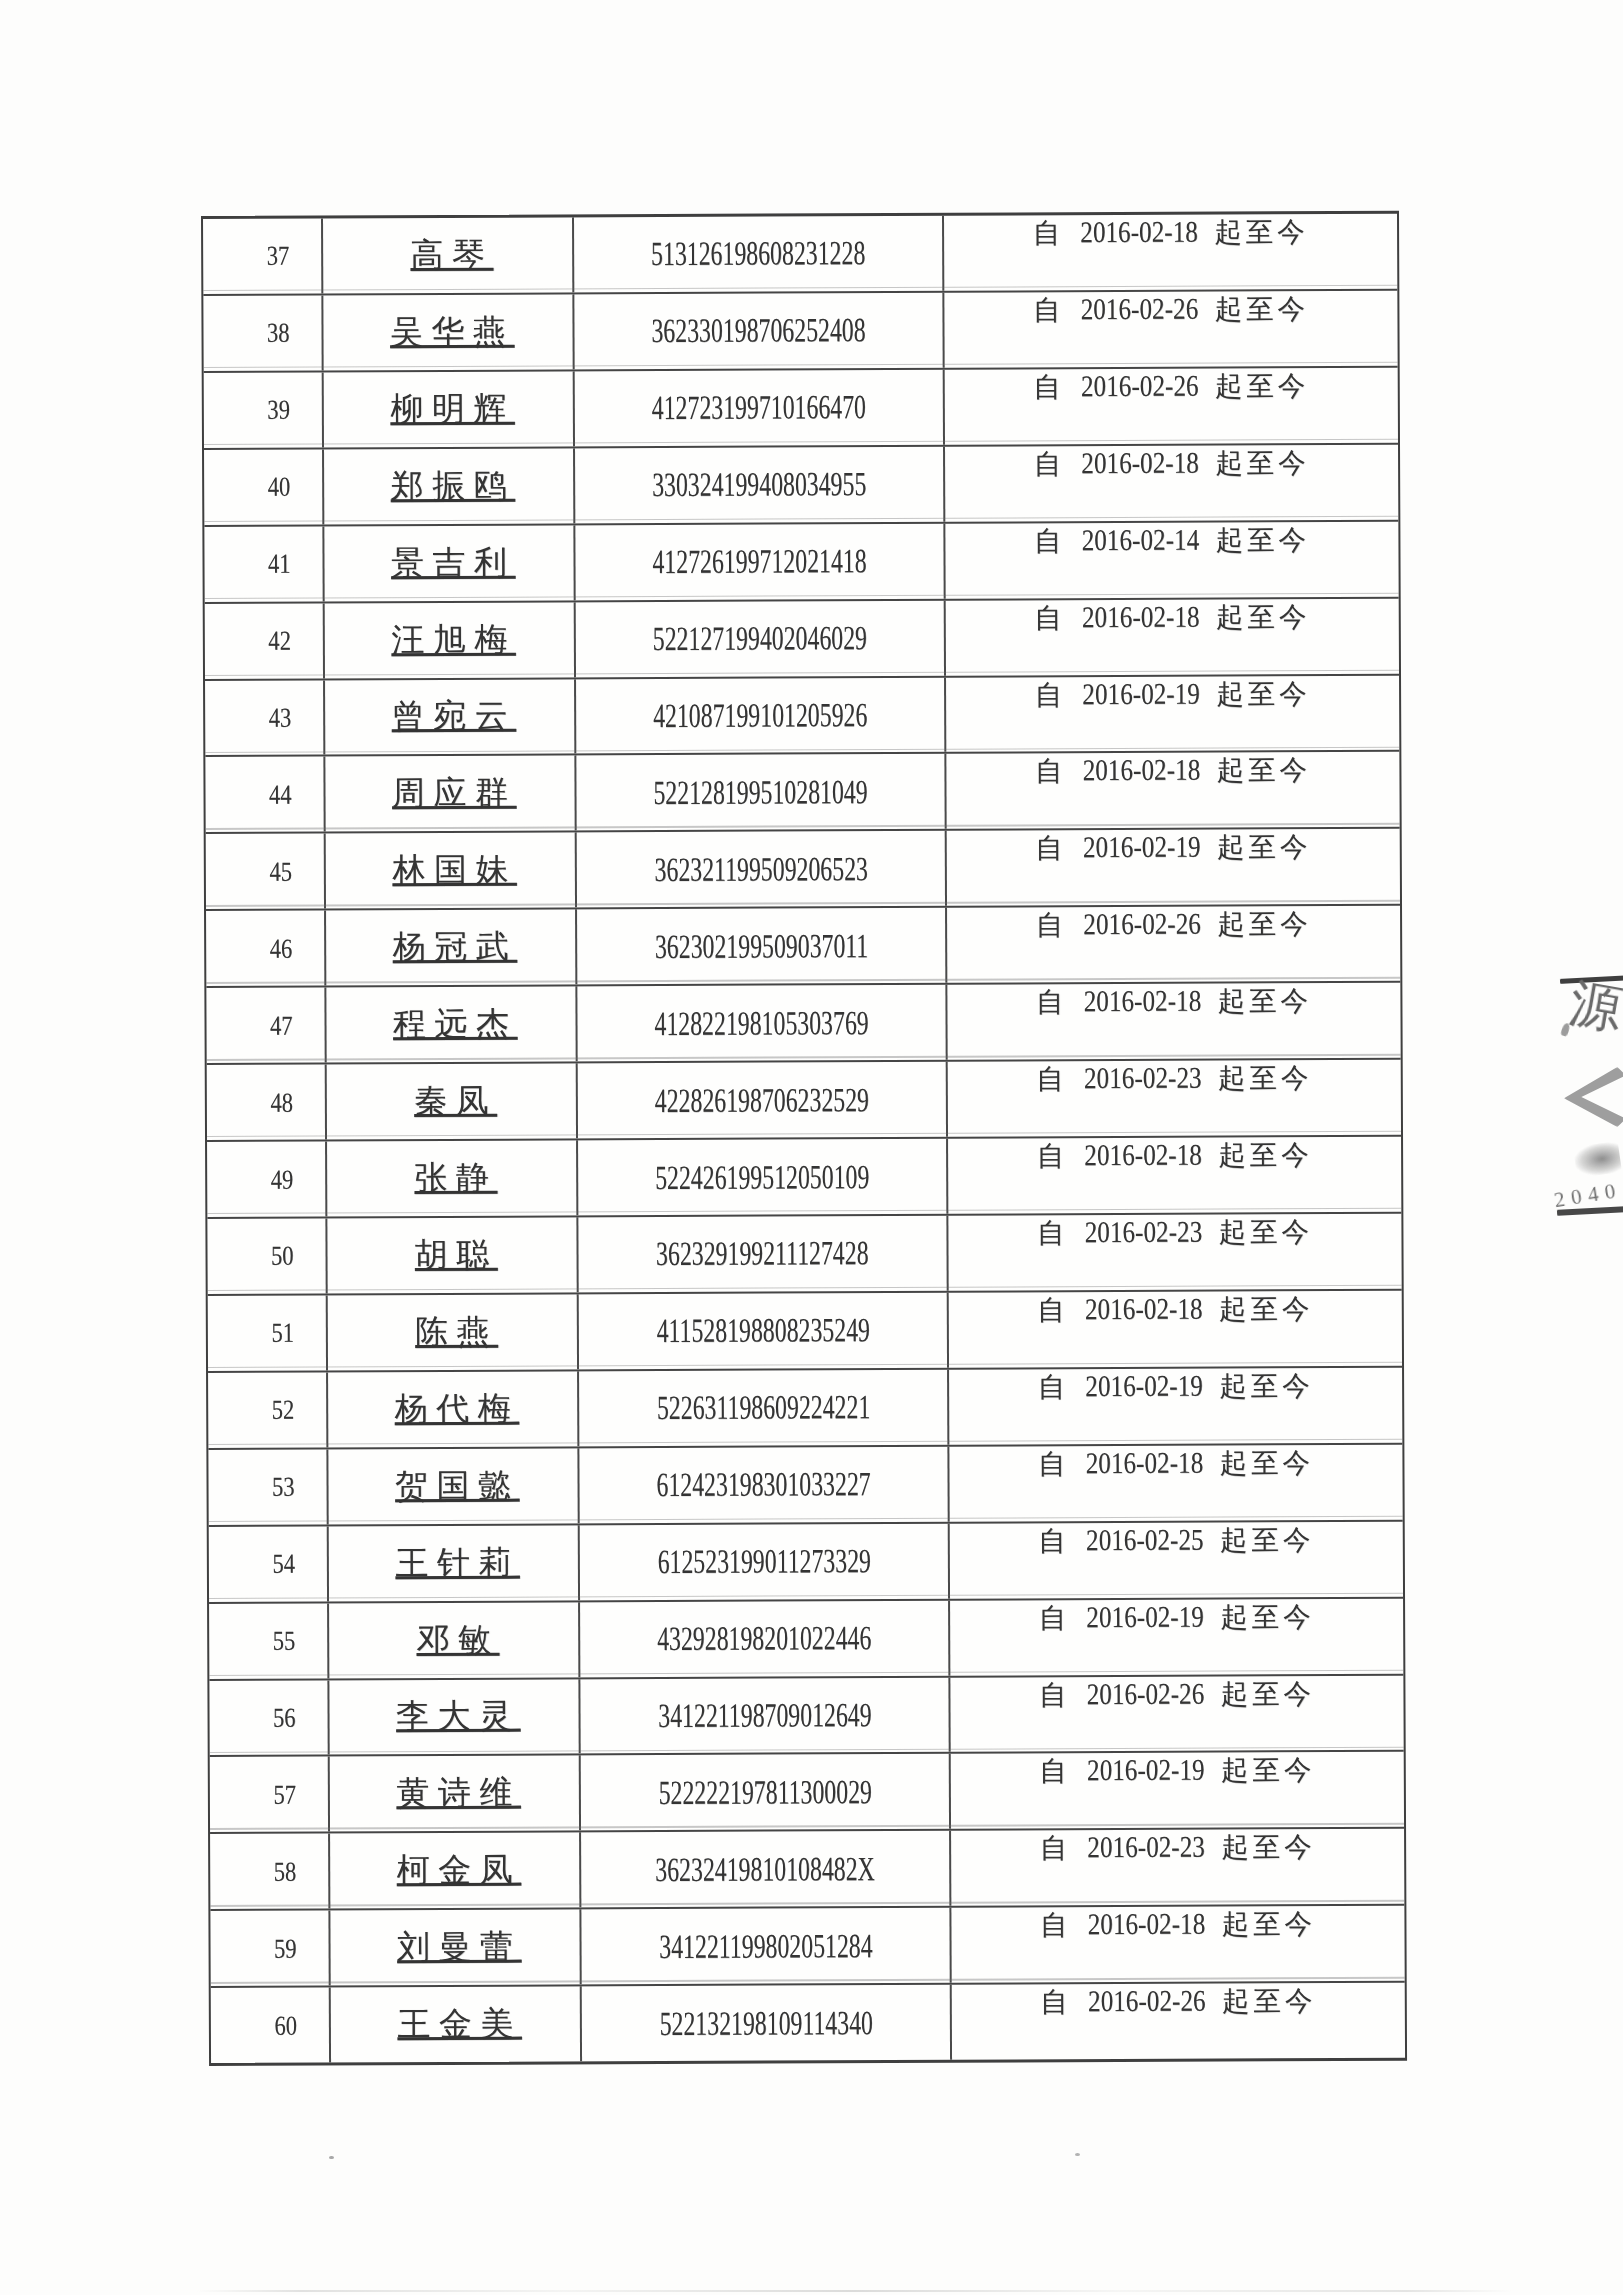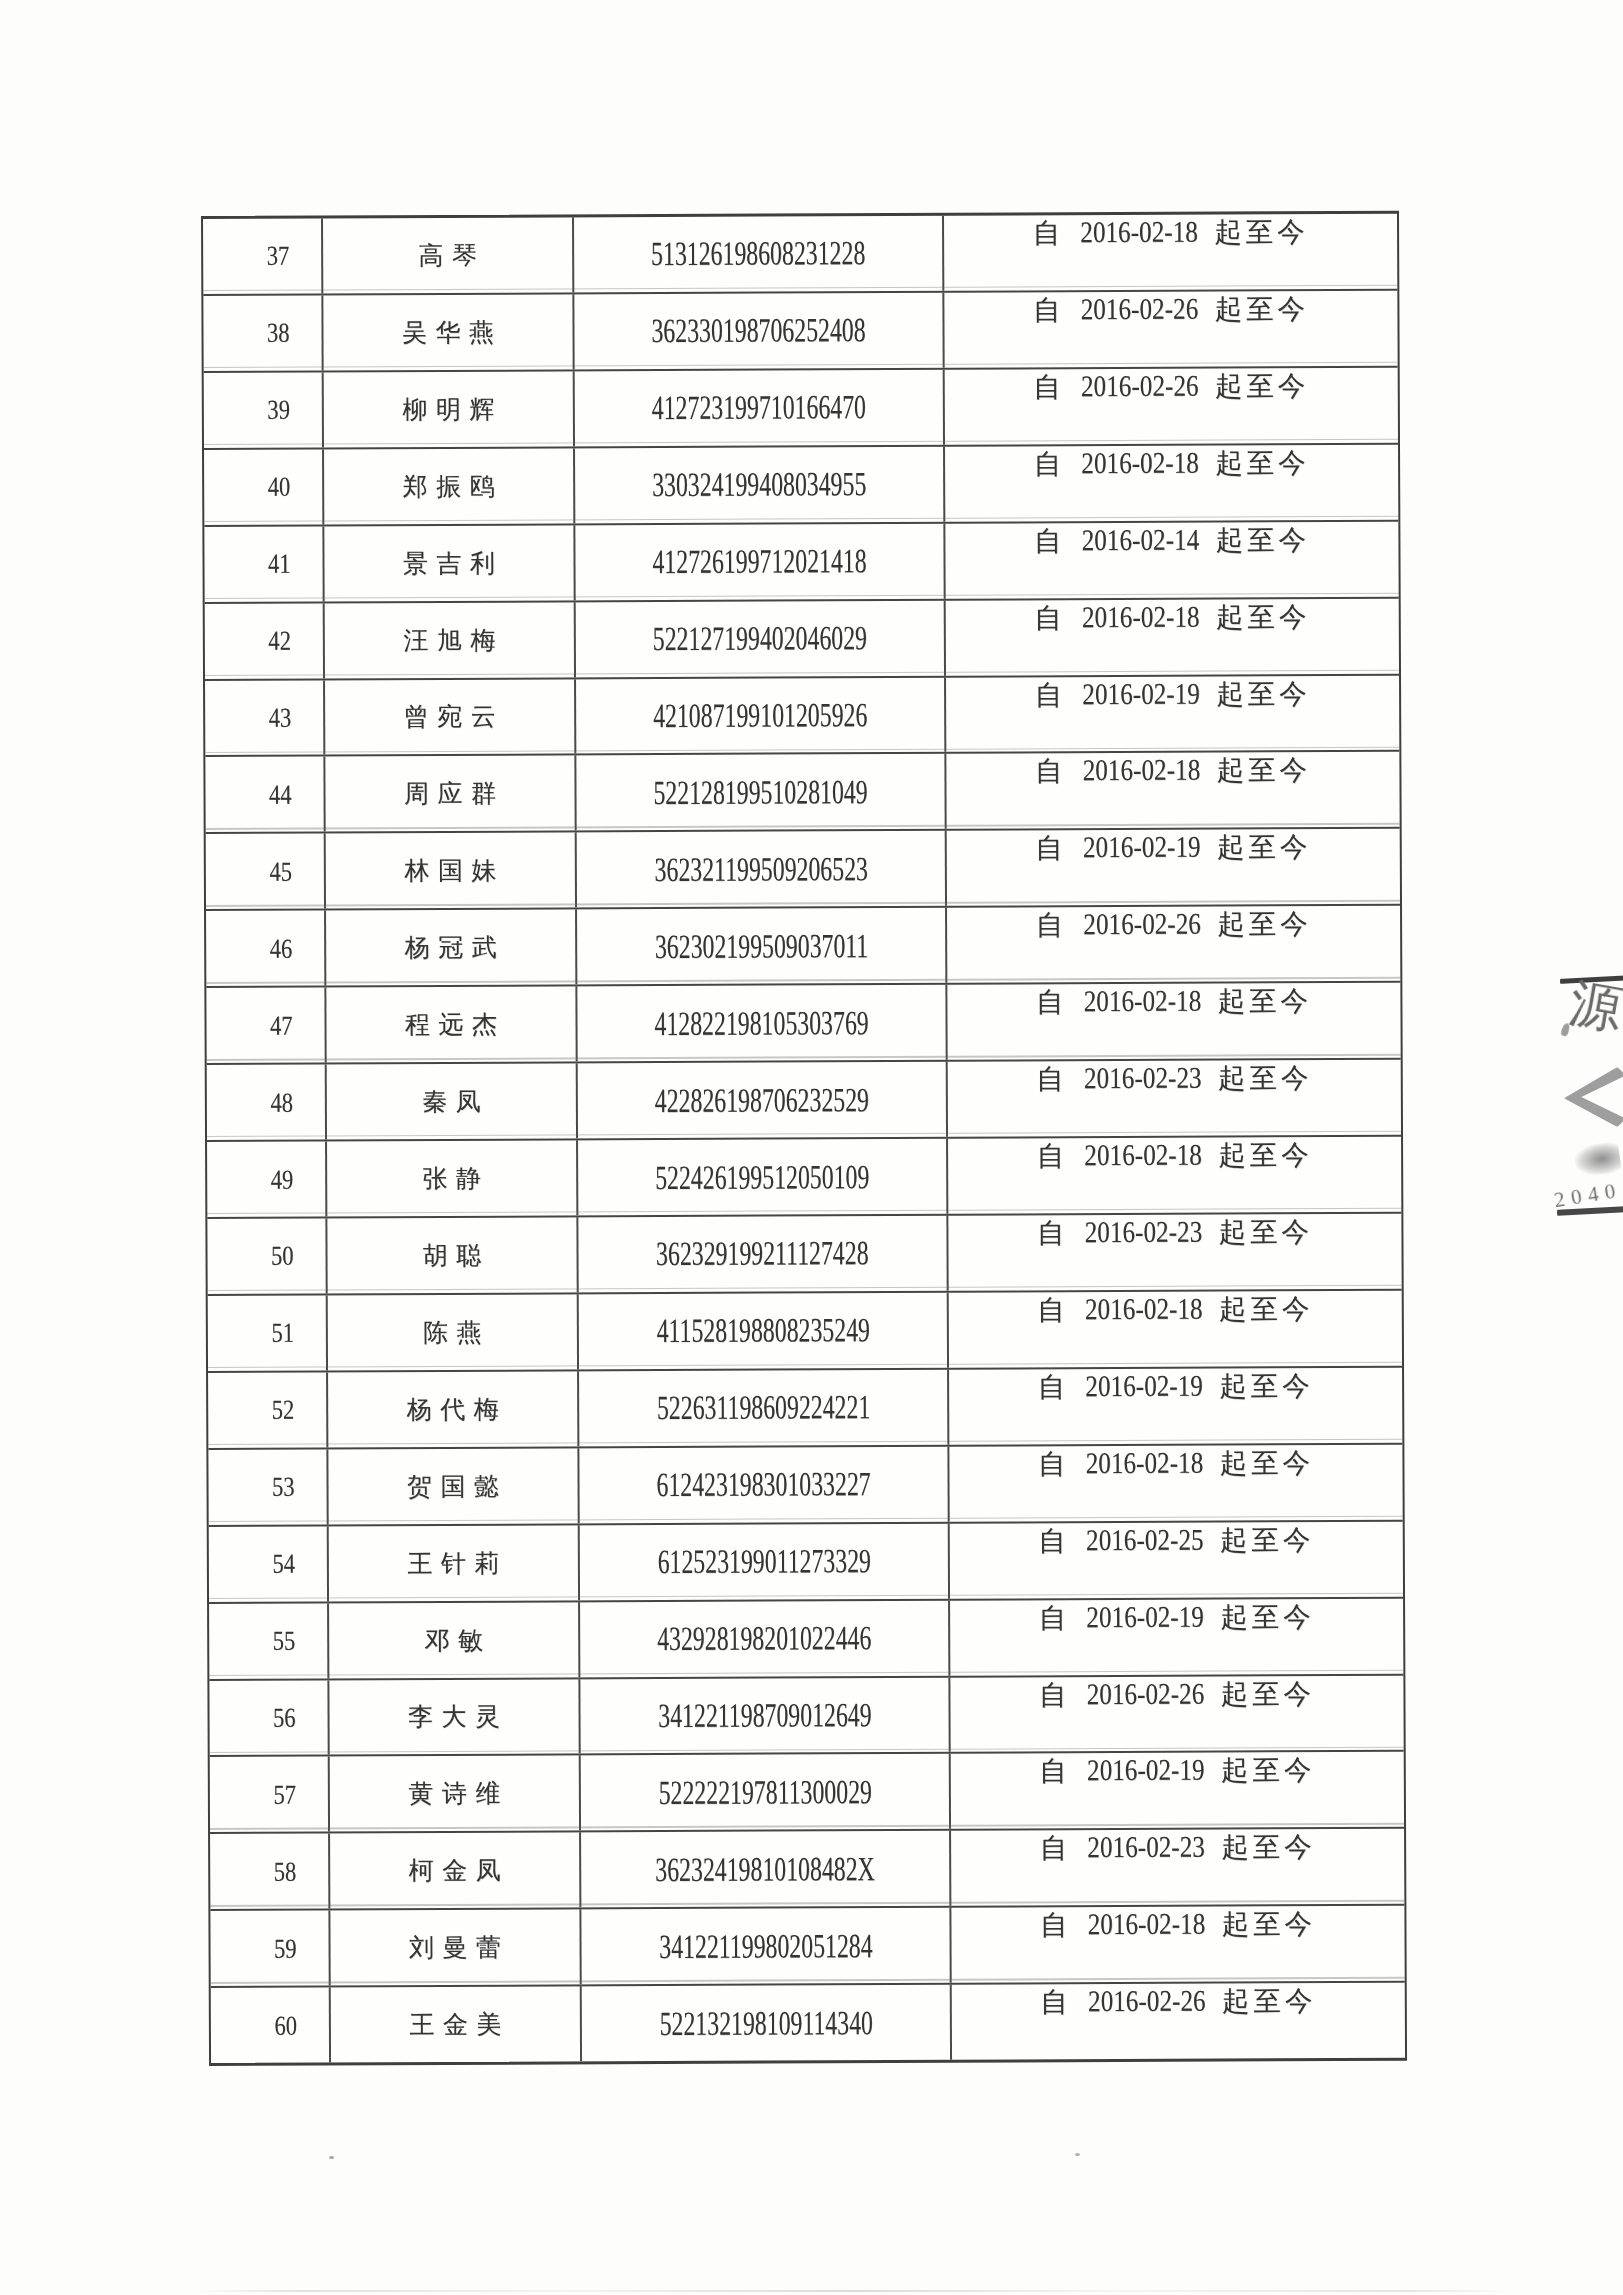--- a/index.html
+++ b/index.html
@@ -40,21 +40,21 @@
   .c-id{flex:0 0 370px;}
   .c-period{flex:1 1 auto;align-items:baseline;}
   .scan-ink{
     color:#343434;
     text-shadow:0.4px 0.4px 0.7px rgba(70,70,70,.45);
   }
   .no-text{
     font-size:27.5px;display:inline-block;transform:scaleX(.82);
   }
   .name-text{
-    font-size:25px;letter-spacing:8.5px;text-indent:8.5px;white-space:nowrap;
+    font-size:33px;letter-spacing:8.5px;text-indent:8.5px;white-space:nowrap;text-decoration:underline;
   }
   .id-text{
     font-size:34px;display:inline-block;transform:scaleX(.70);white-space:nowrap;
   }
   .period-prefix,.period-suffix{font-size:27.5px;letter-spacing:3.9px;white-space:nowrap;}
   .period-date{
     font-size:30px;display:inline-block;transform:scaleX(.84);
     margin:0 5.2px;white-space:nowrap;
   }
   

